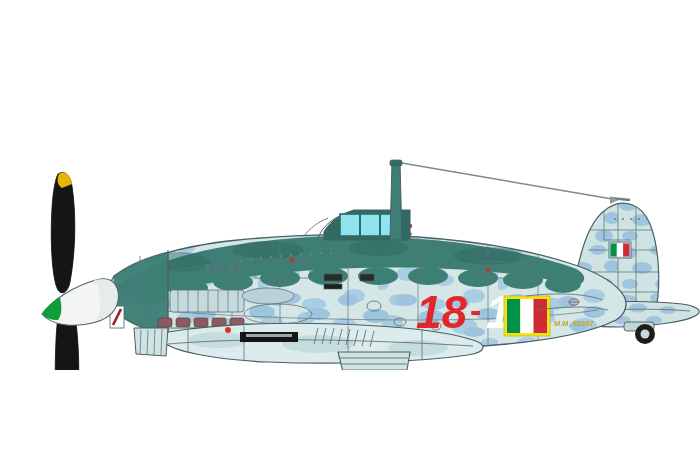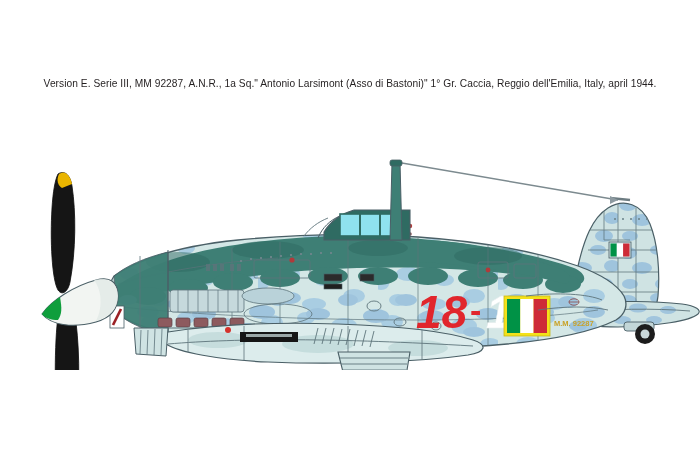--- a/index.html
+++ b/index.html
@@ -40,21 +40,20 @@
     height: 270px;
     padding-left: 18px;
   }
   svg { display: block; }
 </style>
 </head>
 <body>
 
 <div id="page">
 
-  <div id="caption">Version E. Serie III, MM 92287, A.N.R., 1a Sq." Antonio Larsimont (Asso di Bastoni)" 1° Gr. Caccia, Reggio dell'Emilia, Italy, april 1944.</div>
 
   <div id="artwork">
     <svg viewBox="0 0 700 270" width="700" height="270">
 
       <defs>
 
         <pattern id="mottle" x="0" y="0" width="120" height="70" patternUnits="userSpaceOnUse">
           <rect width="120" height="70" fill="#d4e7e6"></rect>
           <g fill="#a9cde2">
             <ellipse cx="14" cy="12" rx="11" ry="7"></ellipse>

